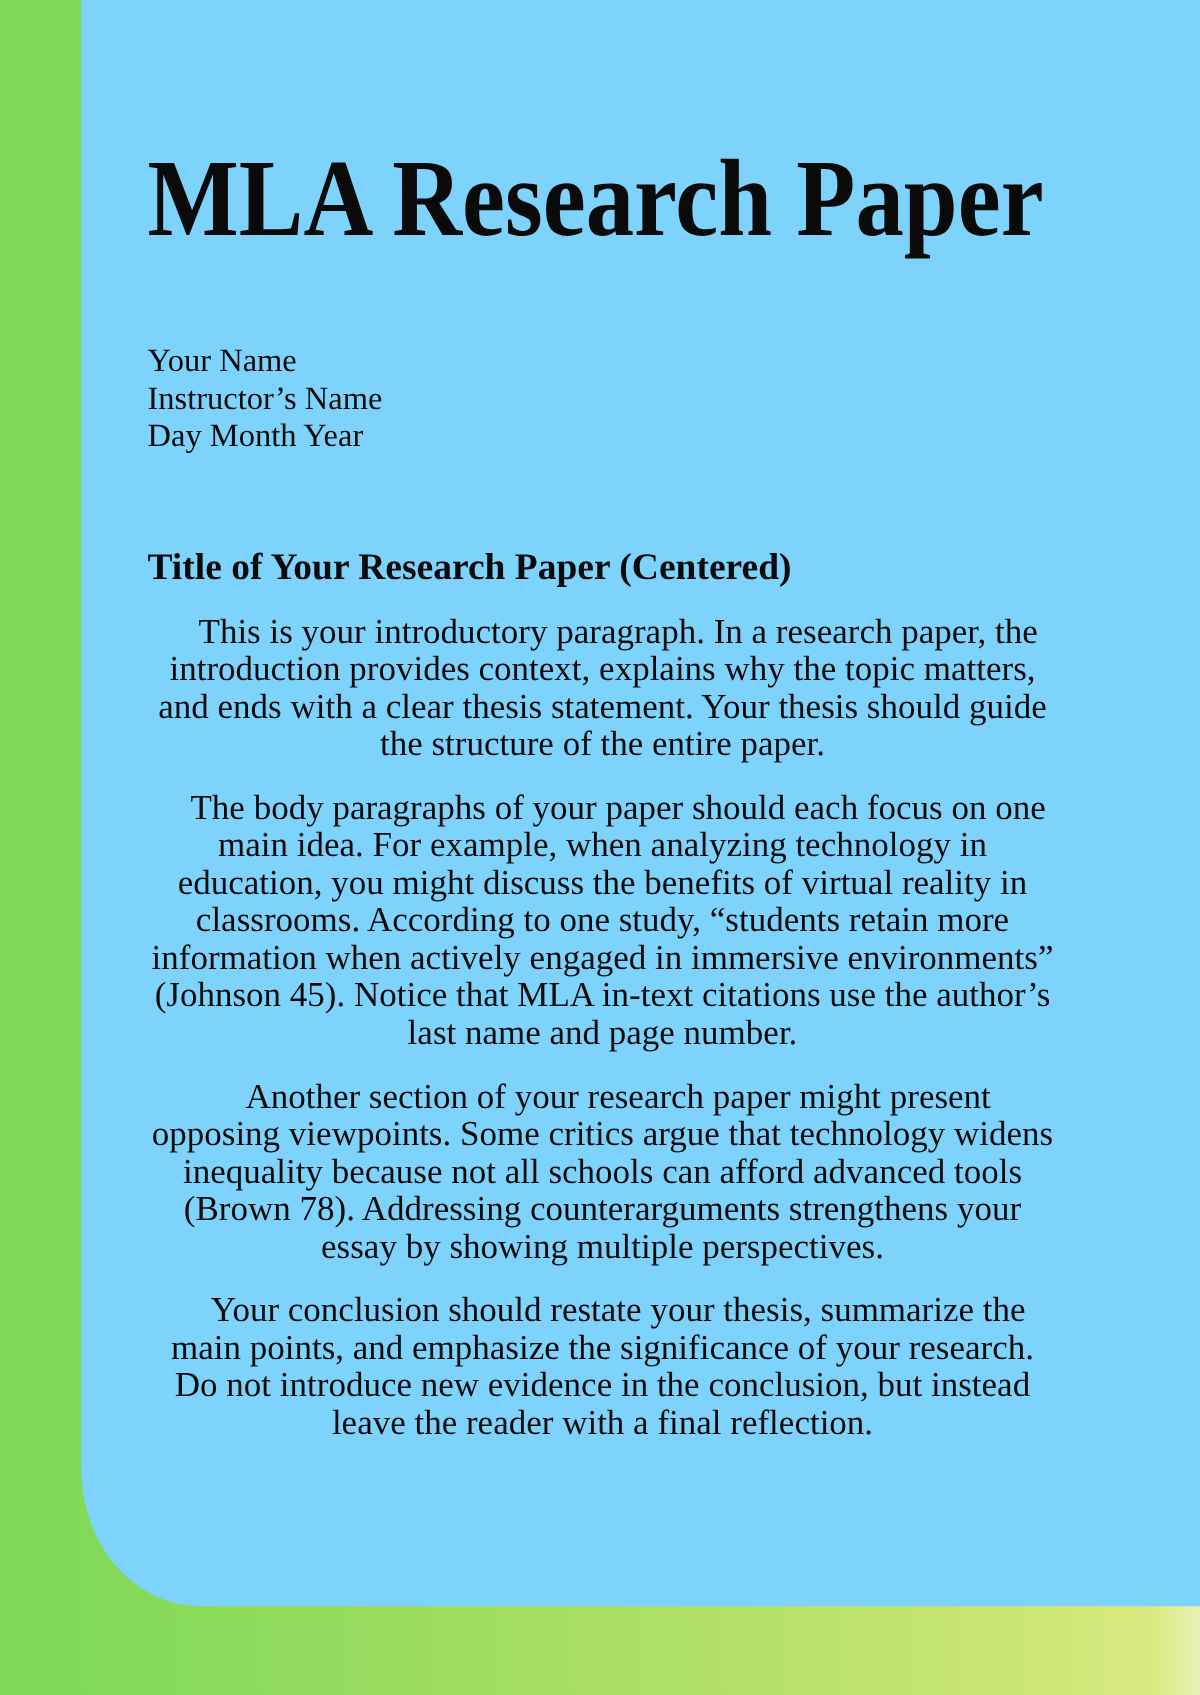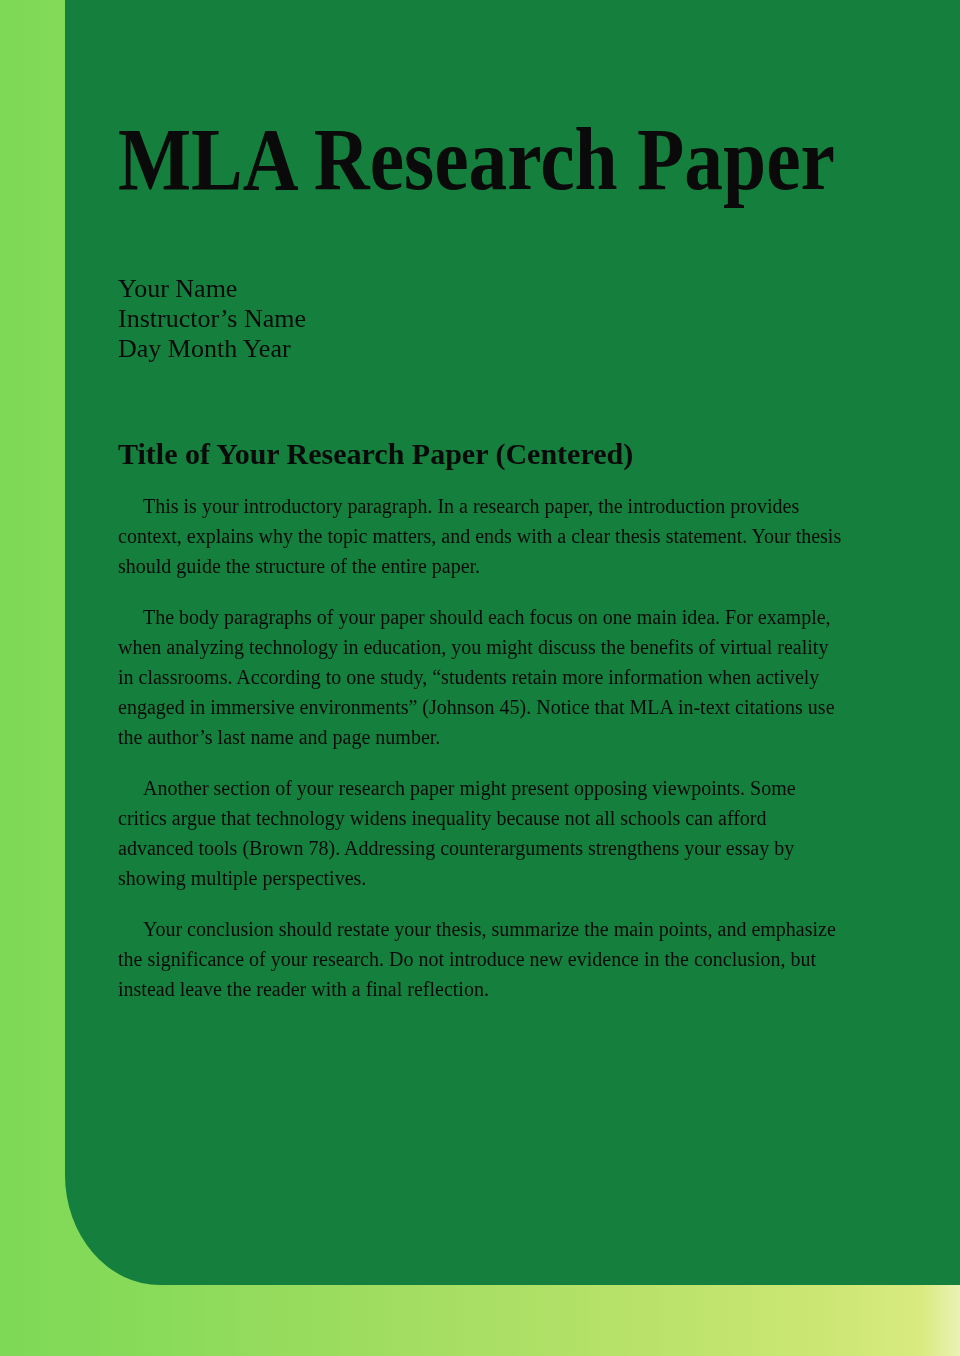--- a/index.html
+++ b/index.html
@@ -13,21 +13,21 @@
       #b4e168 62%, #cbe673 85%, #d9ea80 96%, #eaf2b5 100%);
     font-family: "Liberation Serif", serif;
     color: #0a0a0a;
   }
   .sheet {
     position: absolute;
     left: 65px;
     top: 0;
     width: 895px;
     height: 1285px;
-    background: #15803d;
+    background: #7dd3fc;
     border-bottom-left-radius: 95px 110px;
     box-sizing: border-box;
     padding-left: 53px;
     display: flow-root;
   }
   .doc-title {
     margin: 116px 0 0 0;
     font-weight: bold;
     font-size: 88px;
     line-height: 1;
@@ -43,24 +43,24 @@
   }
   .section-heading {
     margin: 75px 0 22px 0;
     font-size: 30px;
     line-height: 30px;
     font-weight: bold;
   }
   .body-copy { width: 740px; }
   .body-copy p {
     margin: 0 12px 21px 0;
-    font-size: 20px;
+    font-size: 28px;
     line-height: 30px;
     text-indent: 25px;
-    text-align: left;
+    text-align: center;
   }
 </style>
 </head>
 <body>
 
 <div class="sheet">
 
   <h1 class="doc-title">MLA Research Paper</h1>
 
   <div class="header-block">

